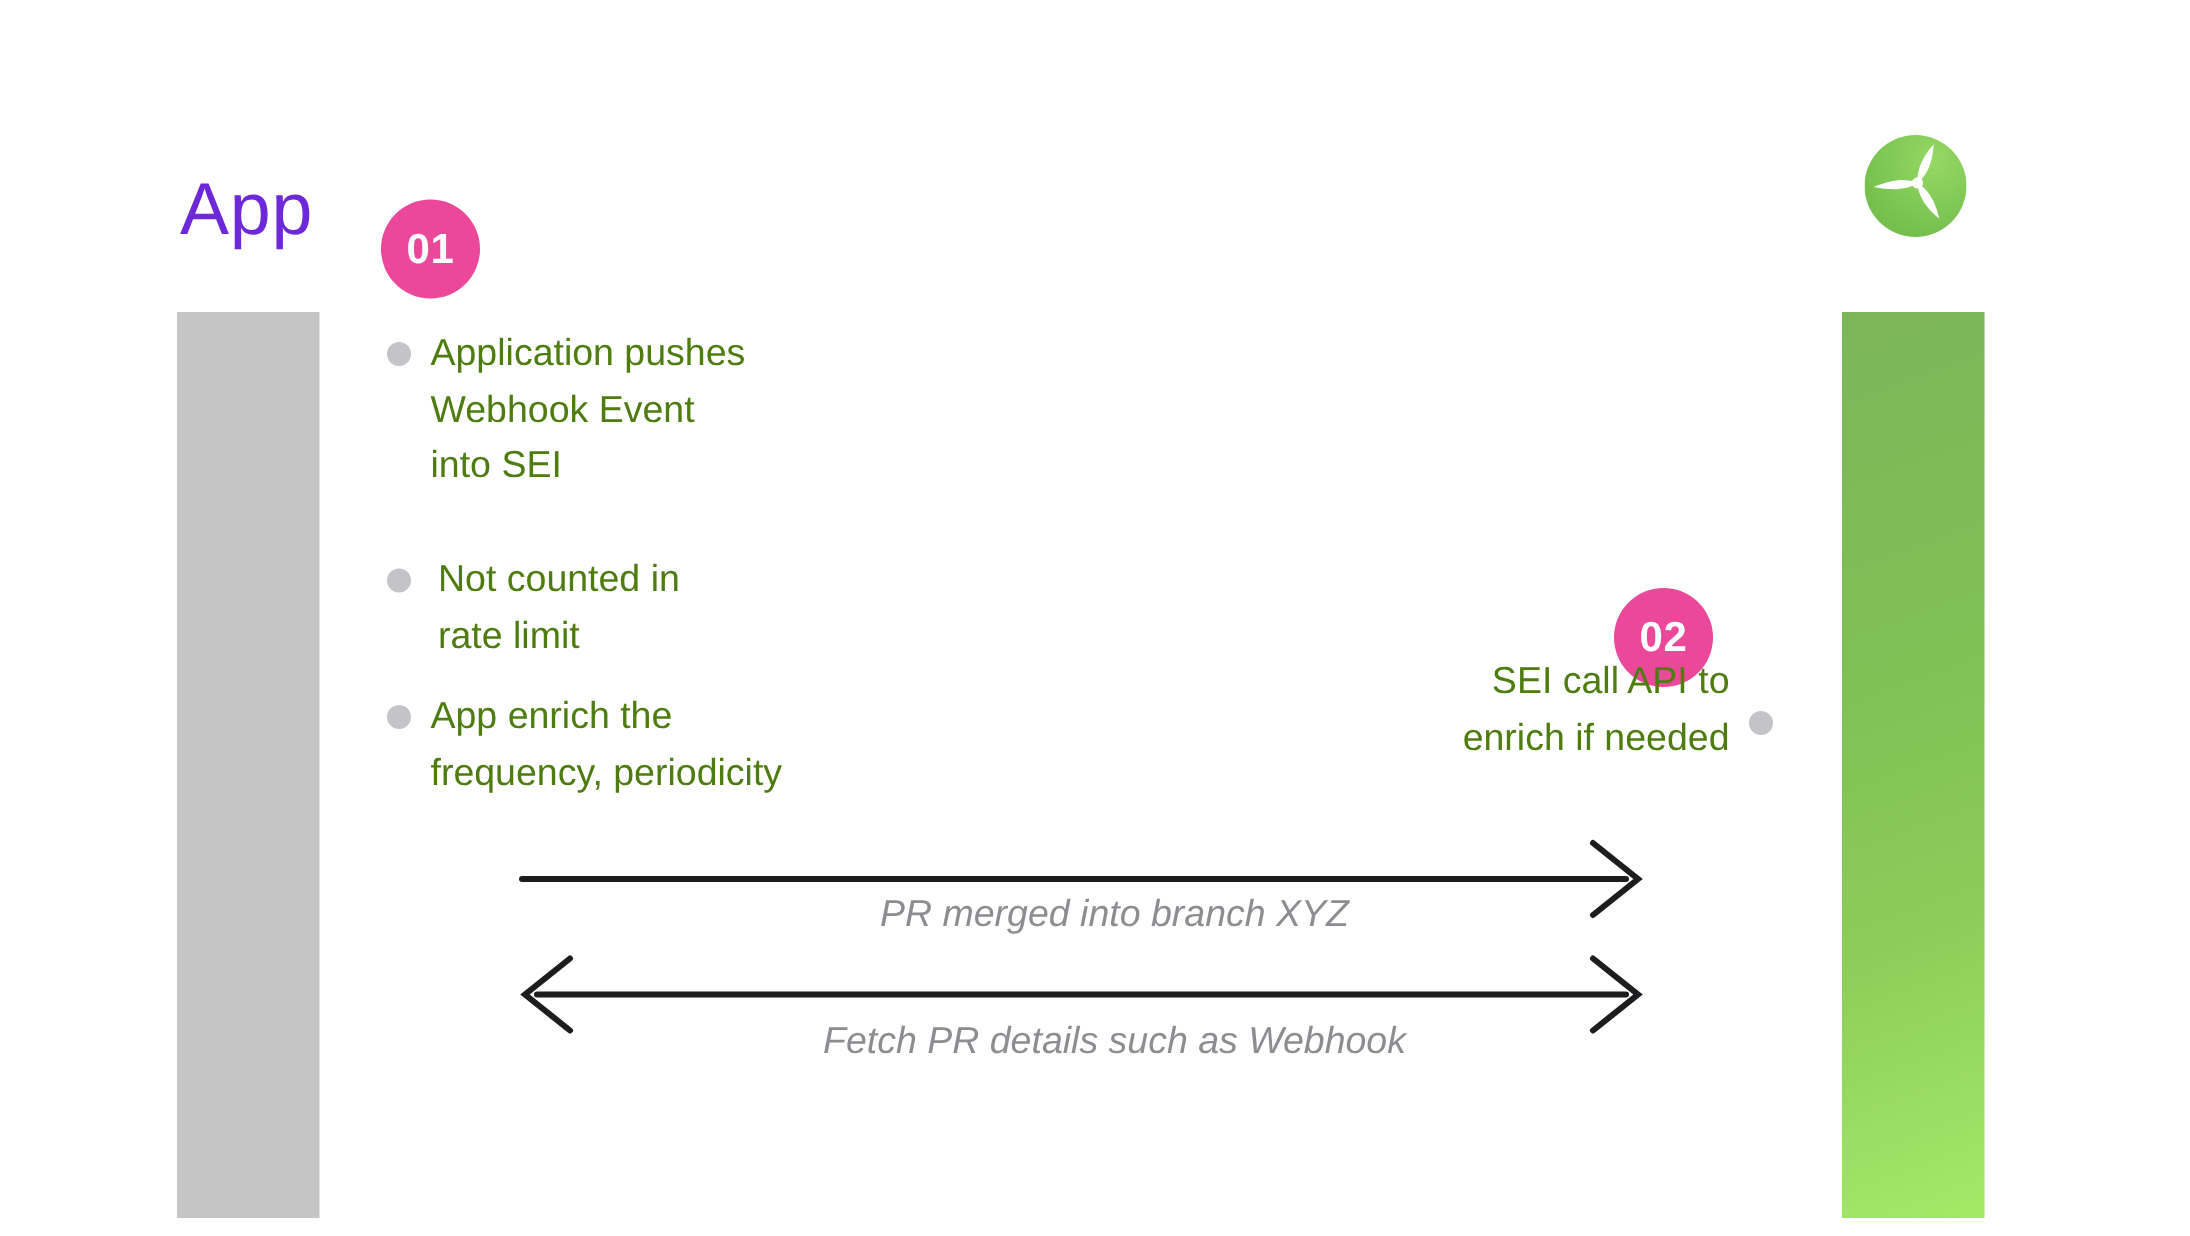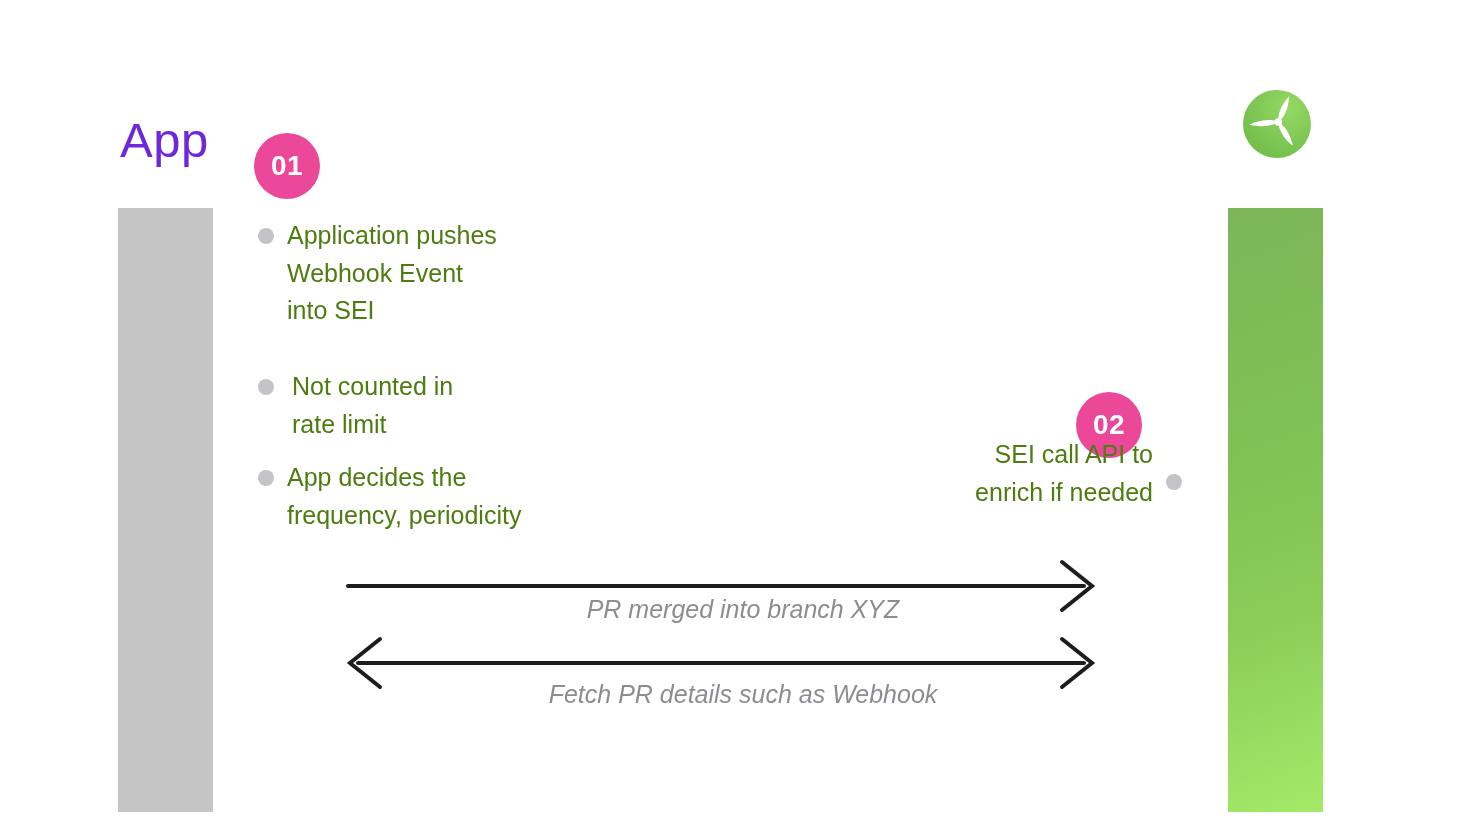--- a/index.html
+++ b/index.html
@@ -138,21 +138,21 @@
   <span class="dot dot-1"></span>
   <p class="bullet-text bt-1">Application pushes
 Webhook Event
 into SEI</p>
 
   <span class="dot dot-2"></span>
   <p class="bullet-text bt-2">Not counted in
 rate limit</p>
 
   <span class="dot dot-3"></span>
-  <p class="bullet-text bt-3">App decides the
+  <p class="bullet-text bt-3">App enrich the
 frequency, periodicity</p>
 
   <p class="bullet-text bt-right">SEI call API to
 enrich if needed</p>
   <span class="dot dot-right"></span>
 
   <svg class="arrows-svg" viewBox="0 0 770 150" aria-hidden="true">
     <g fill="none" stroke-width="4" stroke-linecap="round" stroke-linejoin="miter">
       <line x1="8" y1="38" x2="744" y2="38" stroke="#1d1d1f"></line>
       <polyline points="722,14 752,38 722,62" stroke="#1d1d1f"></polyline>

